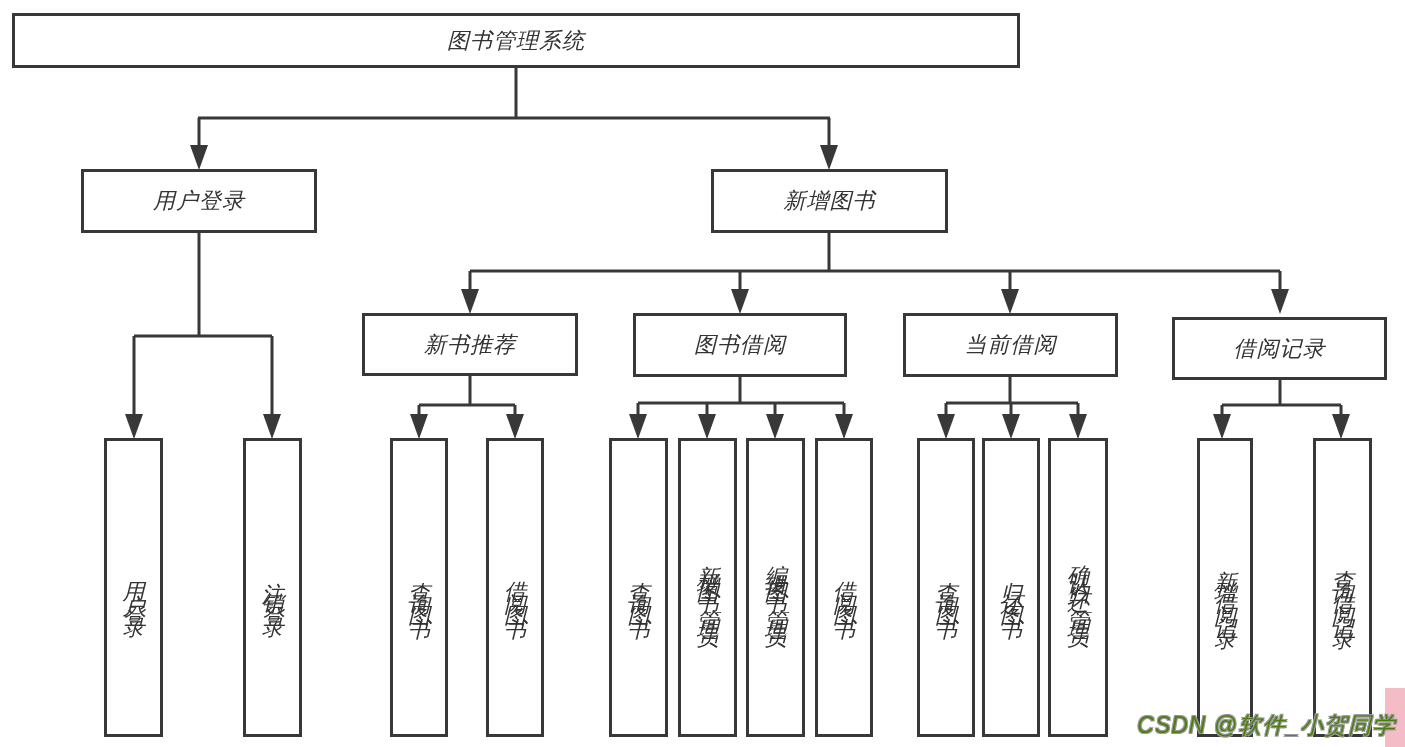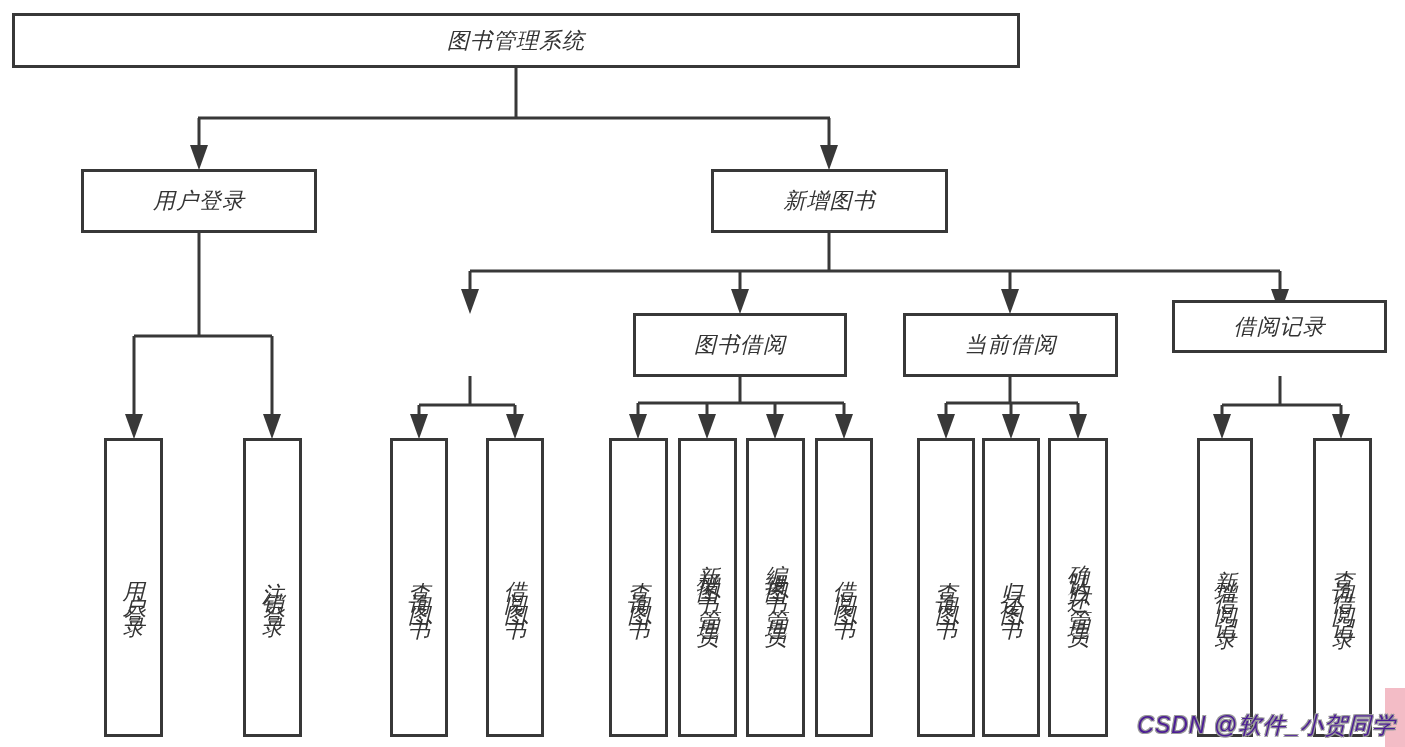--- a/index.html
+++ b/index.html
@@ -20,21 +20,21 @@
   .vtext.tight{letter-spacing:9px;}
   svg.connectors{position:absolute;left:0;top:0;}
   .connectors path{stroke:#383838;stroke-width:3;fill:none;}
   .connectors polygon{fill:#383838;}
   .pink-strip{
     position:absolute;right:0;bottom:0;width:20px;height:59px;
     background:#f3bcc6;z-index:4;
   }
   .watermark{
     position:absolute;right:9px;bottom:6px;z-index:5;
-    font-size:23px;letter-spacing:1px;color:#4c1d95;
+    font-size:23px;letter-spacing:1px;color:#4d7c0f;
     text-shadow:-1px -1px 0 #9a9a9a,1px -1px 0 #9a9a9a,-1px 1px 0 #9a9a9a,1px 1px 0 #9a9a9a;
     white-space:nowrap;
   }
 </style>
 </head>
 <body>
 
 <div class="stage">
 
   <svg class="connectors" width="1405" height="747" viewBox="0 0 1405 747">
@@ -71,27 +71,30 @@
     <span>图书管理系统</span>
   </div>
 
   <div class="box" style="left:81px;top:169px;width:236px;height:64px">
     <span>用户登录</span>
   </div>
   <div class="box" style="left:711px;top:169px;width:237px;height:64px">
     <span>新增图书</span>
   </div>
 
+  <div class="box" style="left:362px;top:313px;width:216px;height:63px">
+    <span>新书推荐</span>
+  </div>
   <div class="box" style="left:633px;top:313px;width:214px;height:64px">
     <span>图书借阅</span>
   </div>
   <div class="box" style="left:903px;top:313px;width:215px;height:64px">
     <span>当前借阅</span>
   </div>
-  <div class="box" style="left:1172px;top:300px;width:215px;height:53px">
+  <div class="box" style="left:1172px;top:317px;width:215px;height:63px">
     <span>借阅记录</span>
   </div>
 
   <div class="box leaf" style="left:104px;width:59px">
     <span class="vtext">用户登录</span>
   </div>
   <div class="box leaf" style="left:243px;width:59px">
     <span class="vtext">注销登录</span>
   </div>
 

